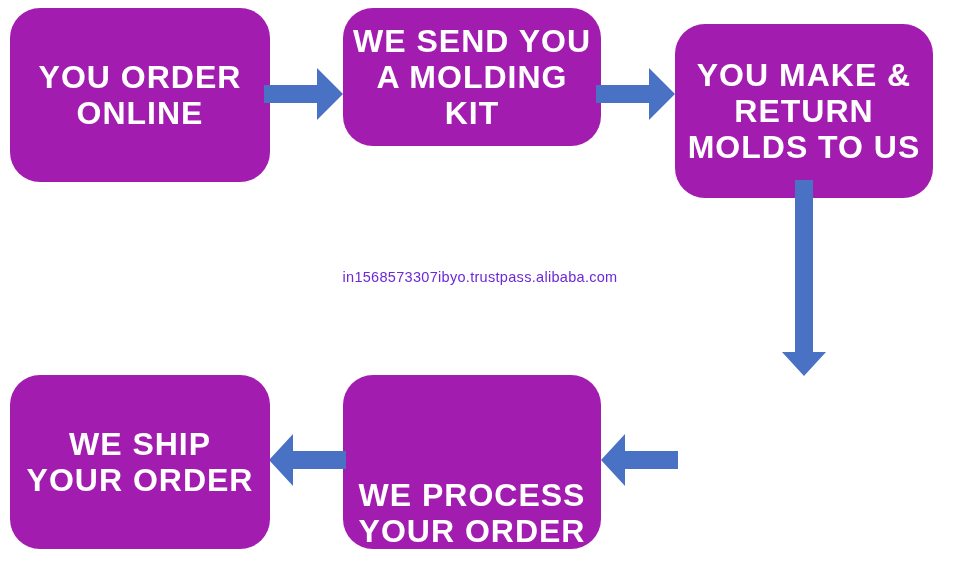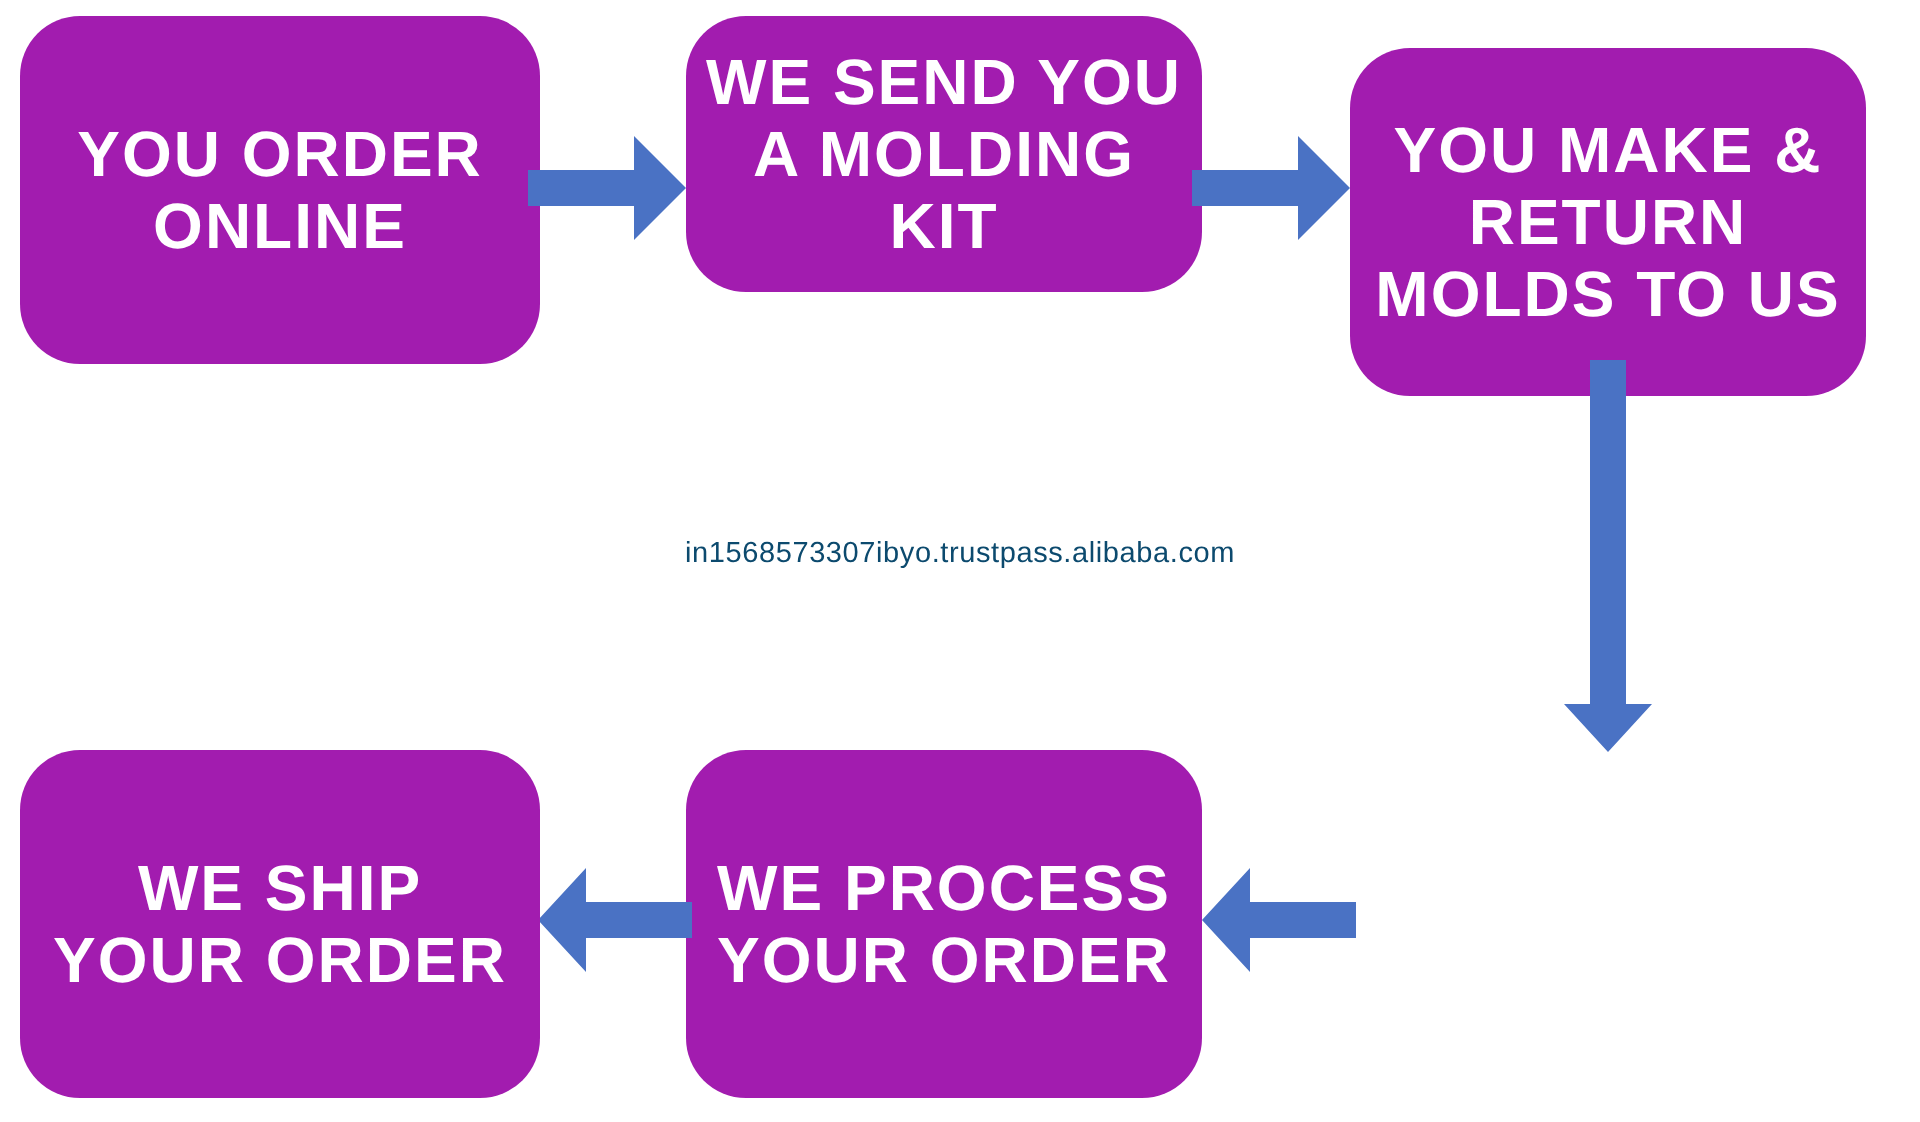--- a/index.html
+++ b/index.html
@@ -32,37 +32,37 @@
     letter-spacing: 1px;
     white-space: pre-line;
     text-align: center;
   }
   
   .box-order   { left: 10px;  top: 8px;  width: 260px; height: 174px; }
   .box-kit     { left: 343px; top: 8px;  width: 258px; height: 138px; }
   .box-molds   { left: 675px; top: 8px;  width: 258px; height: 174px; margin-top: 16px; }
   
   .box-inform  { left: 675px; top: 375px; width: 258px; height: 174px; }
-  .box-process { left: 343px; top: 375px; width: 258px; height: 174px; }
+  .box-process { left: 343px; top: 375px; width: 258px; height: 174px; align-items: flex-end; }
   .box-ship    { left: 10px;  top: 375px; width: 260px; height: 174px; }
 
   .arrow { position: absolute; display: block; }
   .arrow-r1   { left: 264px; top: 68px; }
   .arrow-r2   { left: 596px; top: 68px; }
   .arrow-down { left: 782px; top: 180px; }
   .arrow-l1   { left: 269px; top: 434px; }
   .arrow-l2   { left: 601px; top: 434px; }
 
   .watermark {
     position: absolute;
     left: 0;
     top: 269px;
     width: 100%;
     text-align: center;
-    color: #0c4a6e;
+    color: #6d28d9;
     font-size: 14.5px;
     line-height: 16px;
     letter-spacing: 0.3px;
   }
 </style>
 </head>
 <body>
 
 <div class="canvas">
 

